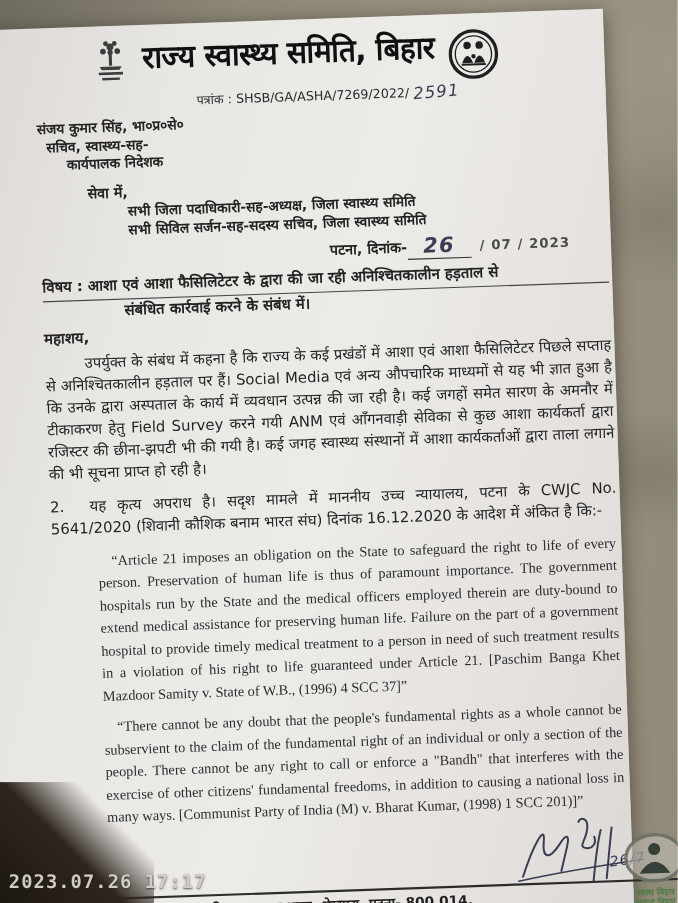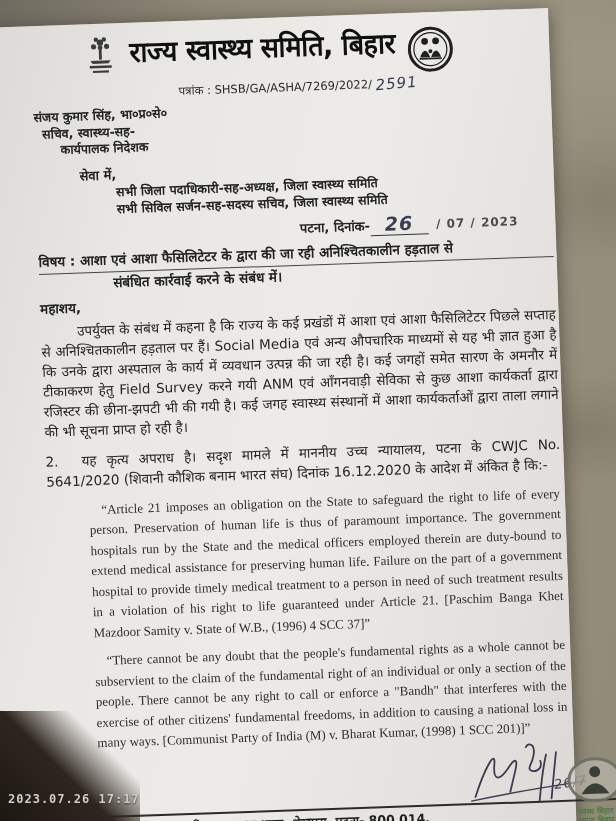--- a/index.html
+++ b/index.html
@@ -63,21 +63,21 @@
 
   
   .footer-rule{position:absolute;top:782px;left:-120px;width:800px;border-top:2.2px solid #2b2b2b;}
   .footer-address{position:absolute;top:787px;left:128px;font-size:12.5px;font-weight:700;color:#1e1e1e;}
   .signature{position:absolute;top:722px;left:412px;width:118px;height:72px;}
   .sig-date{position:absolute;top:757px;left:497px;font-size:13px;transform:rotate(-6deg);}
   .watermark{position:absolute;top:740px;left:506px;width:64px;text-align:center;opacity:.92;}
   .watermark .wm-text{font-size:8px;line-height:9px;color:#4a7a3f;font-weight:700;}
 
   
-  .cam-ts{position:absolute;left:8px;top:792px;font-size:12px;font-weight:700;letter-spacing:1px;
+  .cam-ts{position:absolute;left:8px;top:792px;font-size:17px;font-weight:700;letter-spacing:1px;
     color:#cfccc6;text-shadow:0 1px 2px rgba(40,35,28,.8);font-family:"DejaVu Sans Mono",monospace;}
 </style>
 </head>
 <body>
 
 <div class="bg-mottle"></div>
 
 <div class="paper">
   <div class="content">
 

